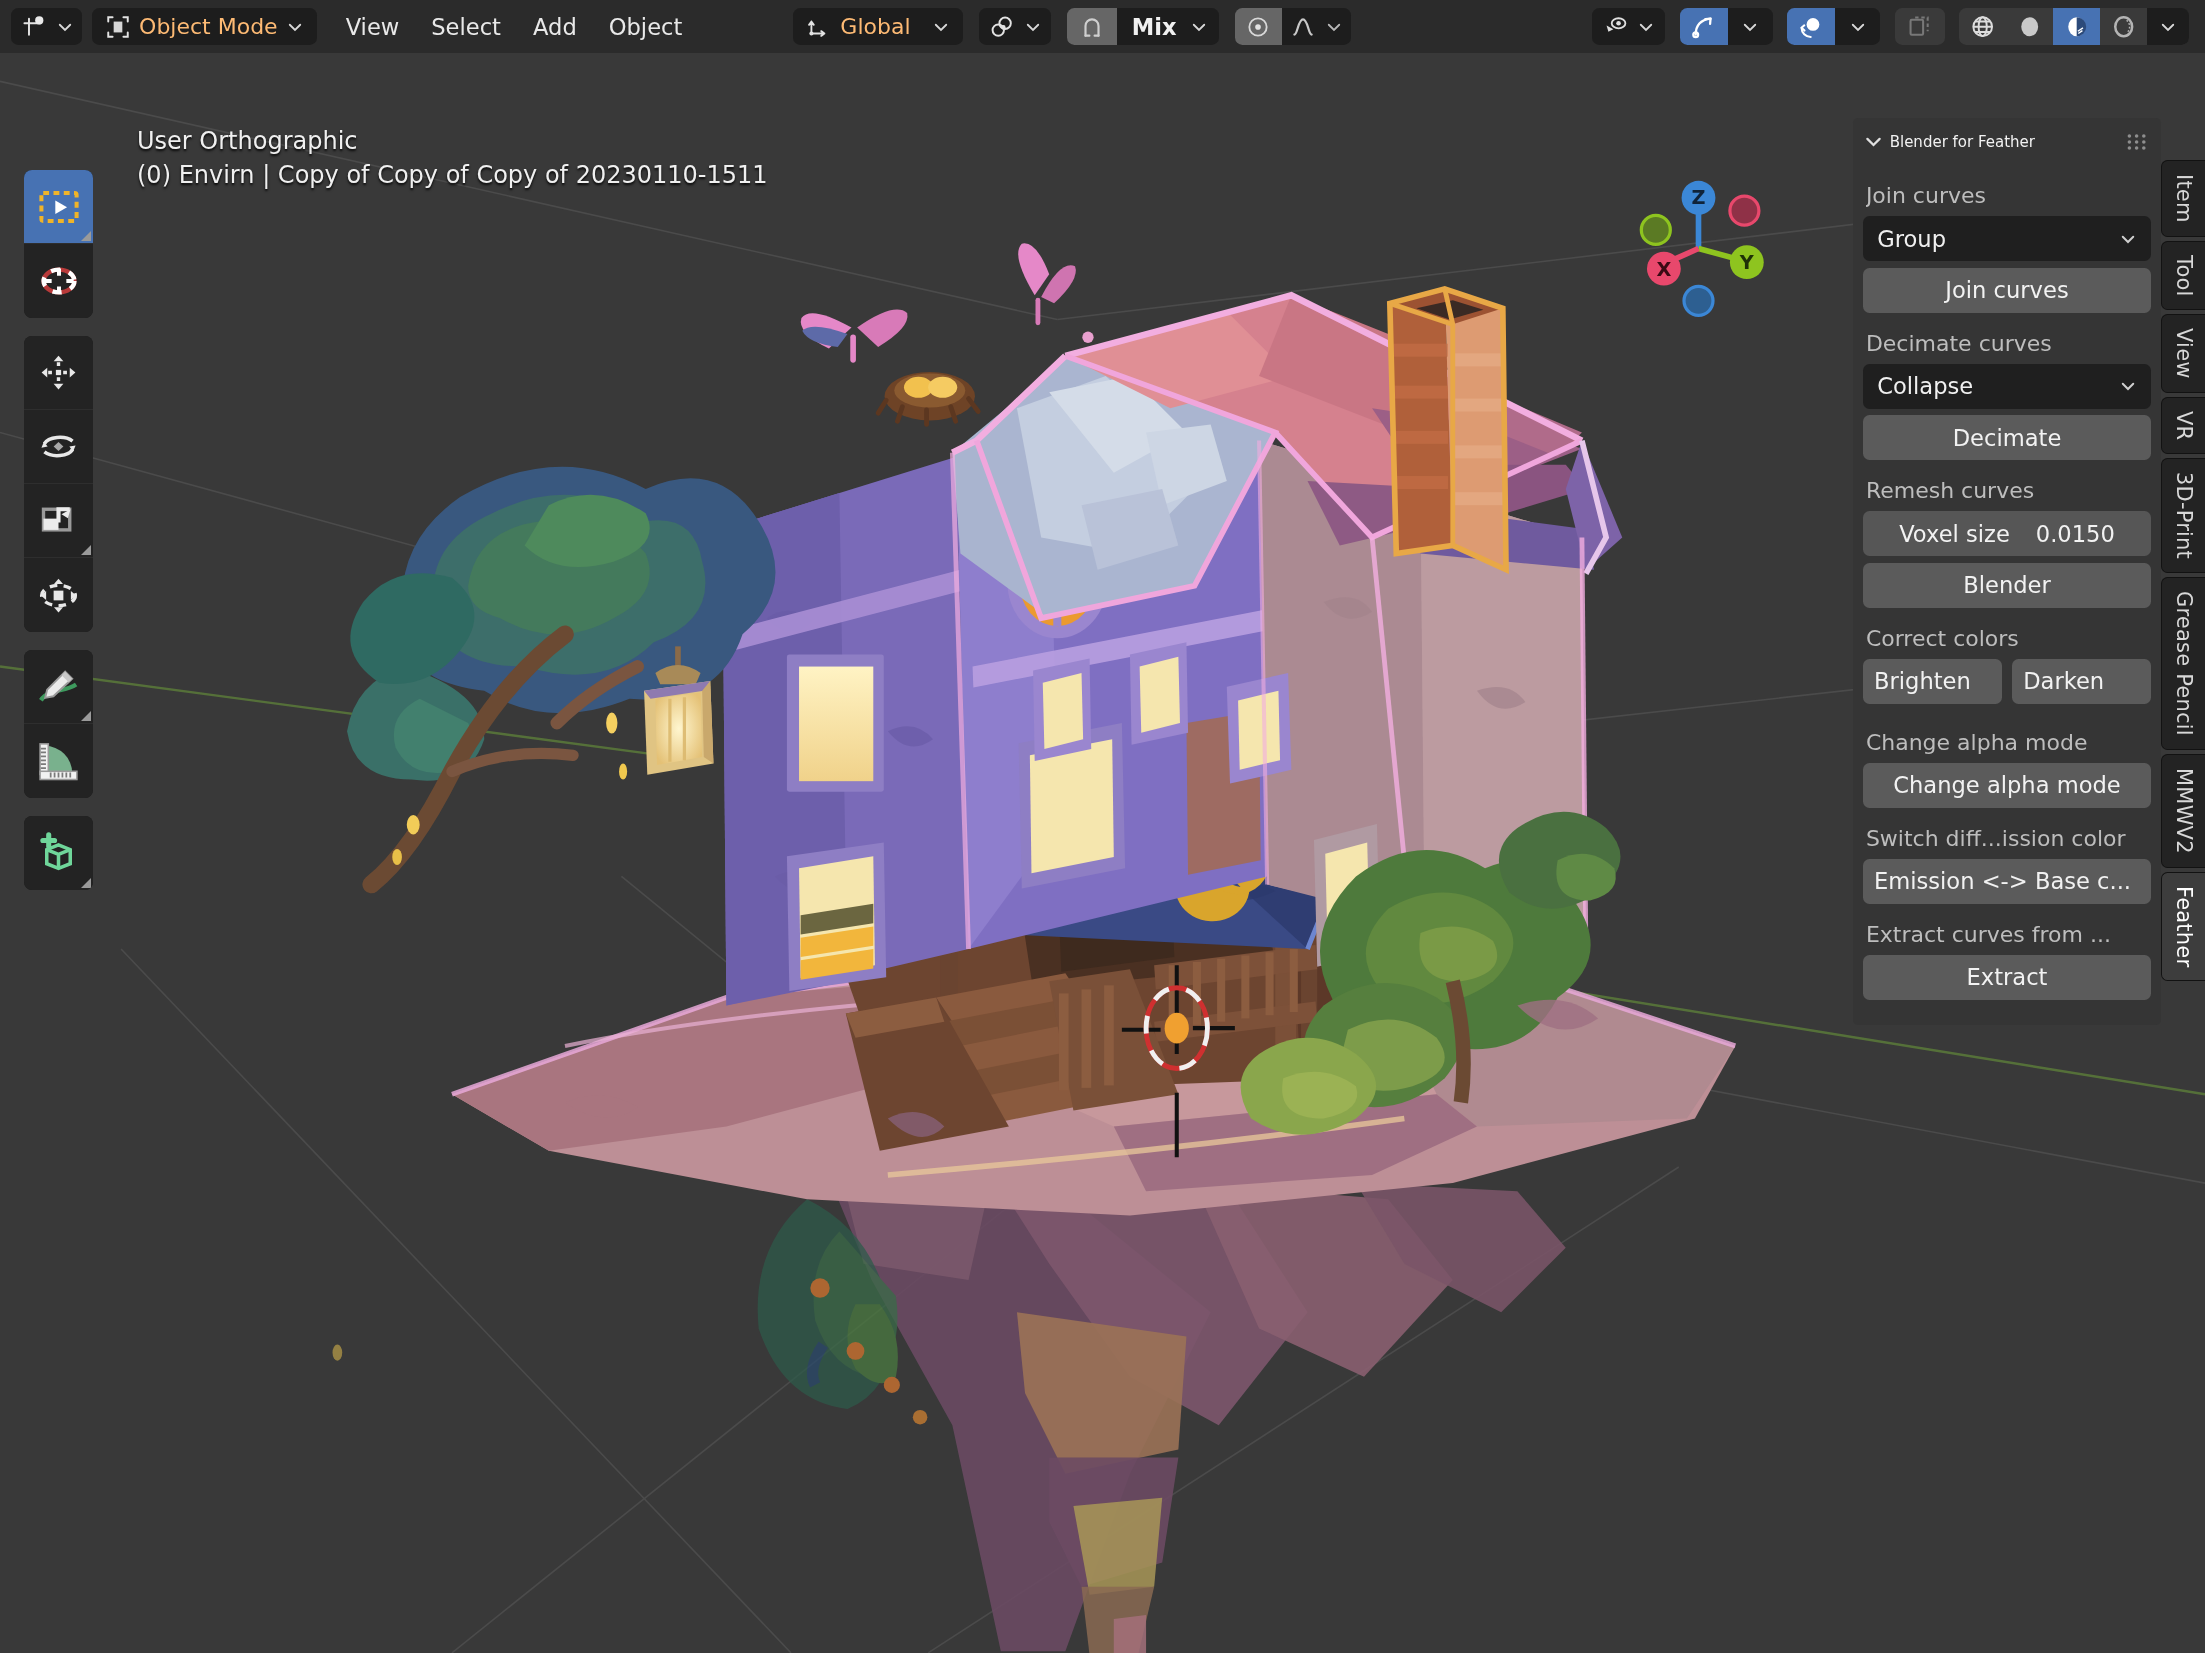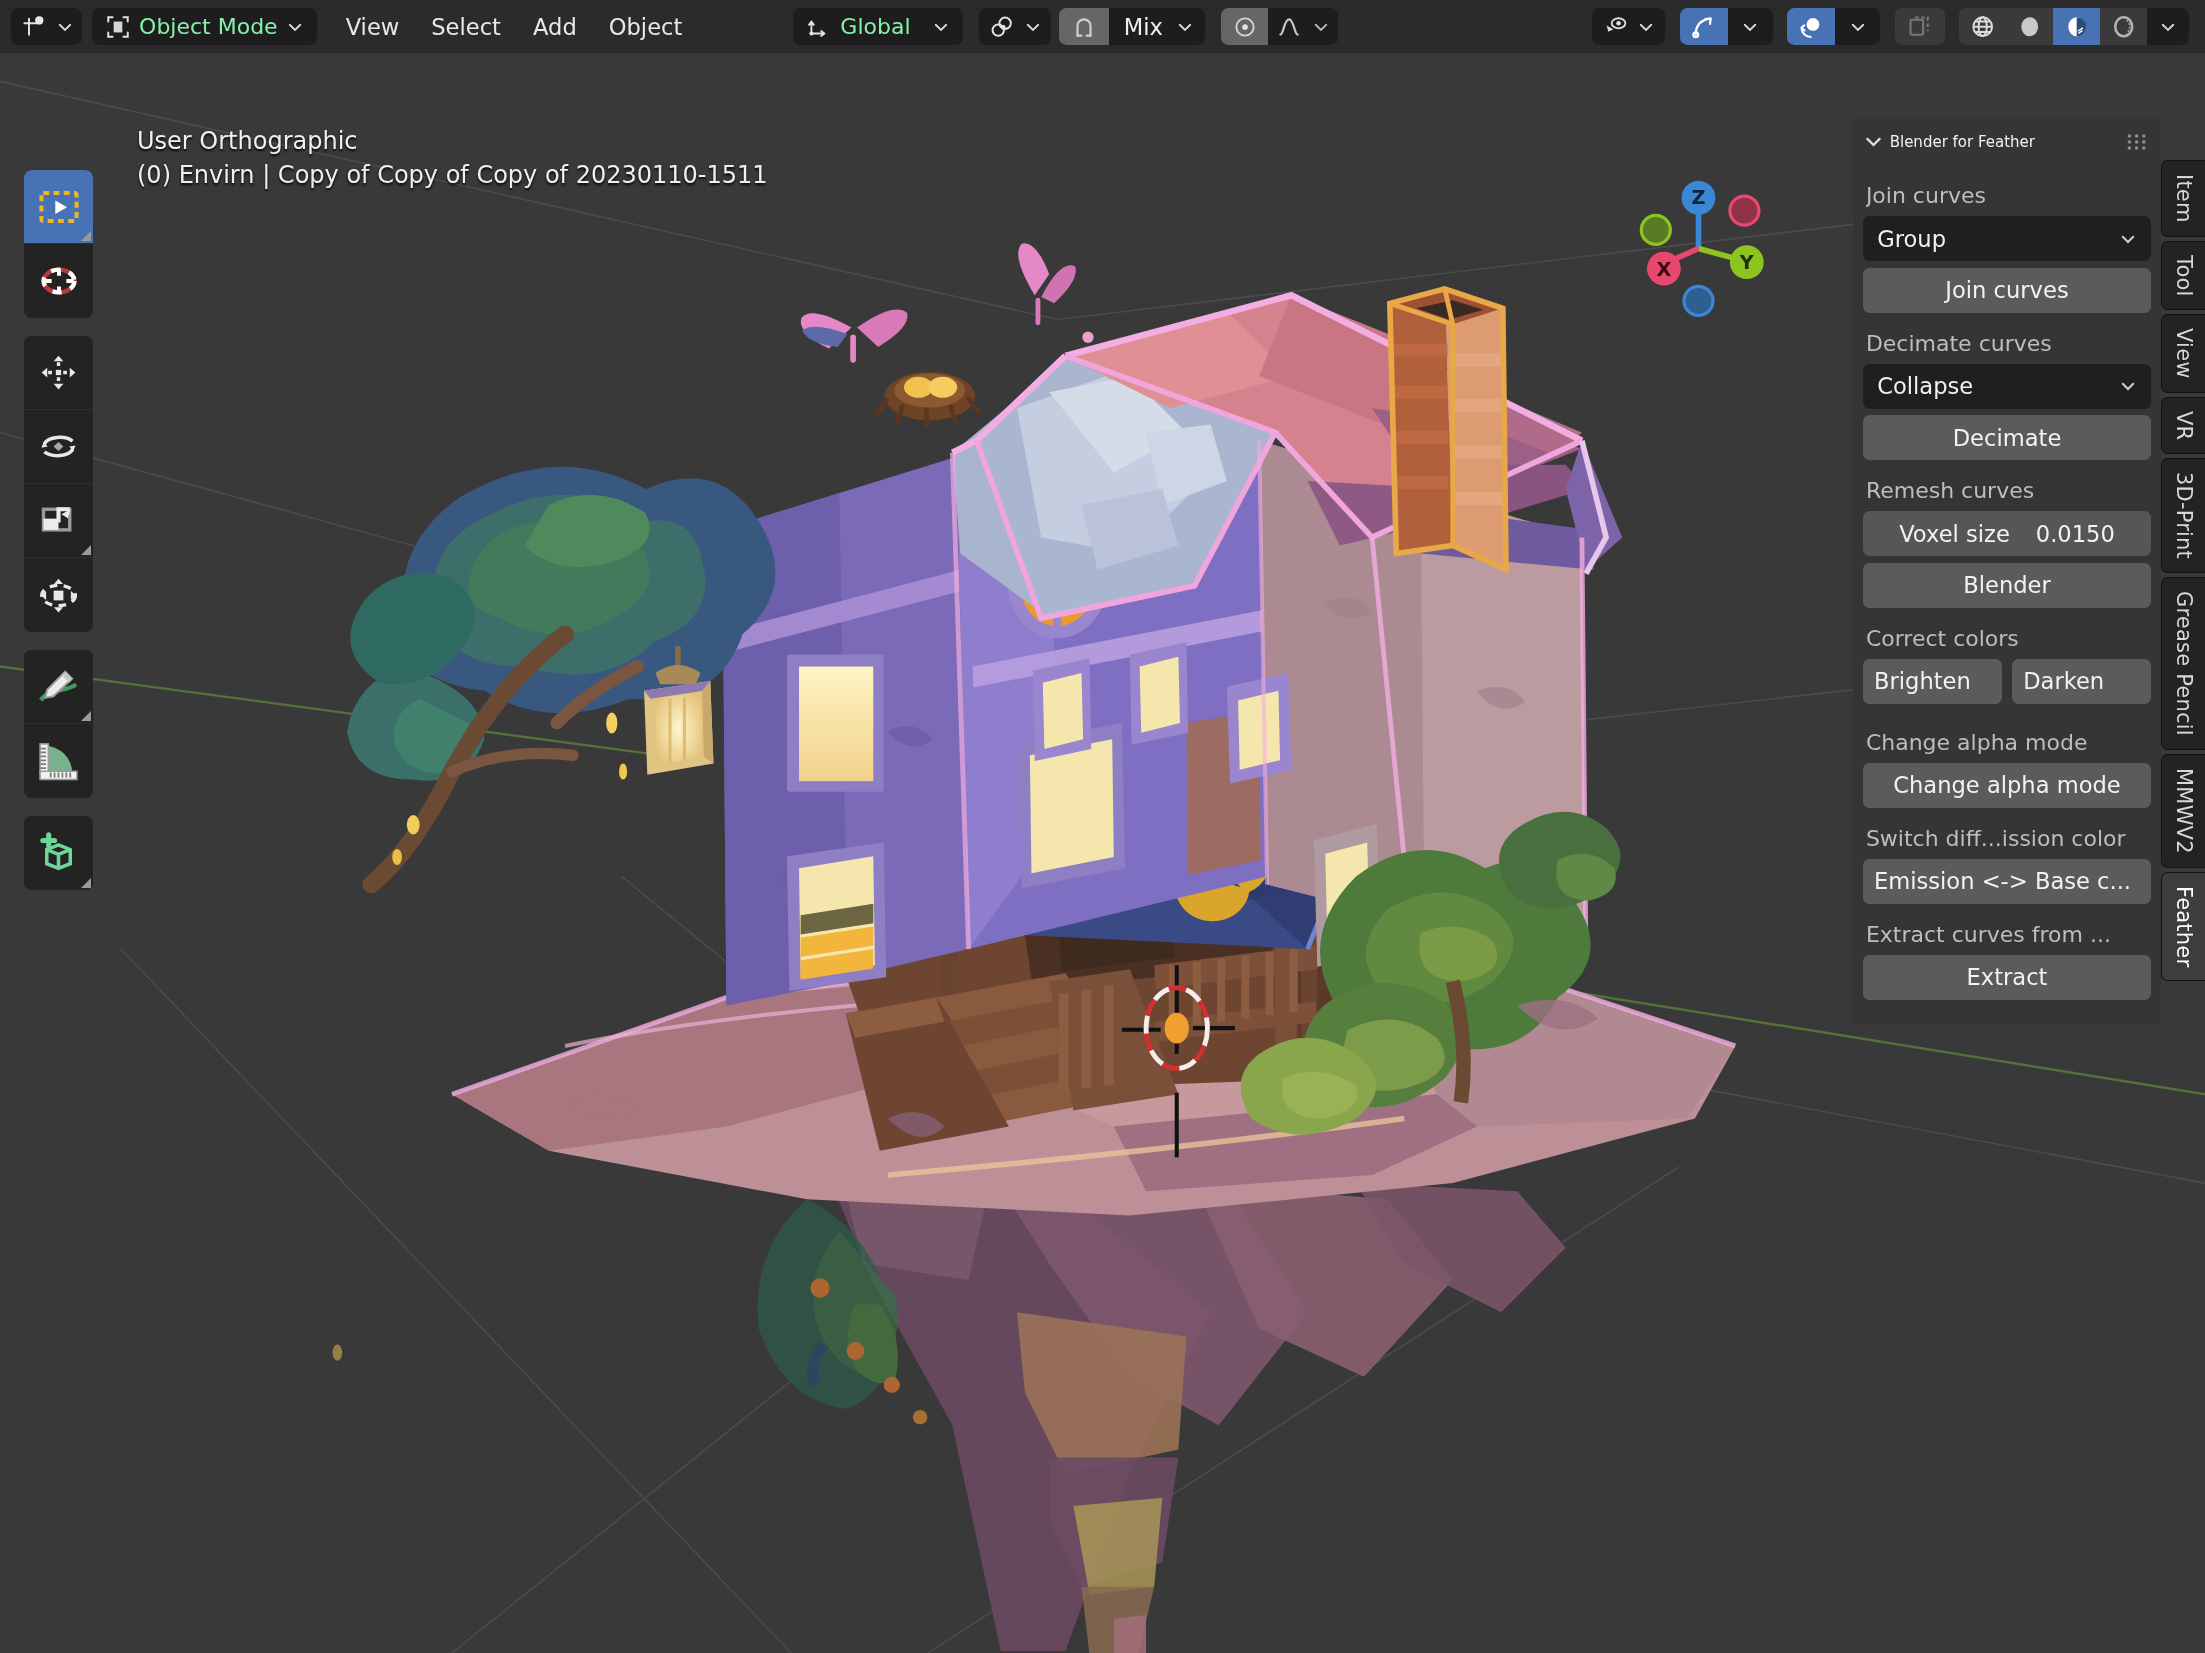--- a/index.html
+++ b/index.html
@@ -16,21 +16,21 @@
     position: absolute; left: 0; top: 0; width: 2205px; height: 53px;
     background: #2b2b2b;
     display: flex; align-items: center; gap: 0;
   }
   .hdr-group {
     display: flex; align-items: center;
     background: #1d1d1d; border-radius: 7.3px; height: 37px;
   }
   .hdr-btn {
     display: flex; align-items: center; gap: 8px;
-    height: 37px; padding: 0 13px; color: #86efac;
+    height: 37px; padding: 0 13px; color: #fdba74;
     font-size: 22px; border-radius: 7.3px;
     white-space: nowrap;
   }
   .hdr-menu {
     color: #e9e9e9; font-size: 22.6px; padding: 0 16px;
     height: 37px; display: flex; align-items: center;
     white-space: nowrap;
   }
   .chev { width: 18px; height: 18px; flex: none; }
   .seg { background:#1d1d1d; border-radius:7.3px; height:37px; display:flex; align-items:center; overflow:hidden; }
@@ -214,21 +214,21 @@
               <circle cx="13.5" cy="12.5" r="1.9" fill="#e3e3e3" stroke="none"></circle>
             </svg>
           </span>
           <svg class="chev" viewBox="0 0 24 24" fill="none" stroke="#d8d8d8" stroke-width="2.4" stroke-linecap="round">
             <path d="M5 9l7 7 7-7"></path>
           </svg>
         </div>
       </div>
     </div>
 
-    <div style="margin-left:8px;">
+    <div style="margin-left:16px;font-weight:bold;">
       <div class="seg">
         <div class="cell active-gray" style="width:50px;">
           <svg class="icon" width="26" height="26" viewBox="0 0 24 24" fill="none" stroke="#cfcfcf" stroke-width="2">
             <path d="M6 20V11a6 6 0 0 1 12 0v9" stroke-linecap="round"></path>
             <path d="M6 20h3.6M14.4 20H18" stroke-linecap="round"></path>
           </svg>
         </div>
         <div class="cell" style="padding:0 11.3px 0 14.5px;">
           <span style="color:#f0f0f0;font-size:22.6px;">Mix</span>
           <svg class="chev" style="margin-left:13px;" viewBox="0 0 24 24" fill="none" stroke="#d8d8d8" stroke-width="2.4" stroke-linecap="round">

